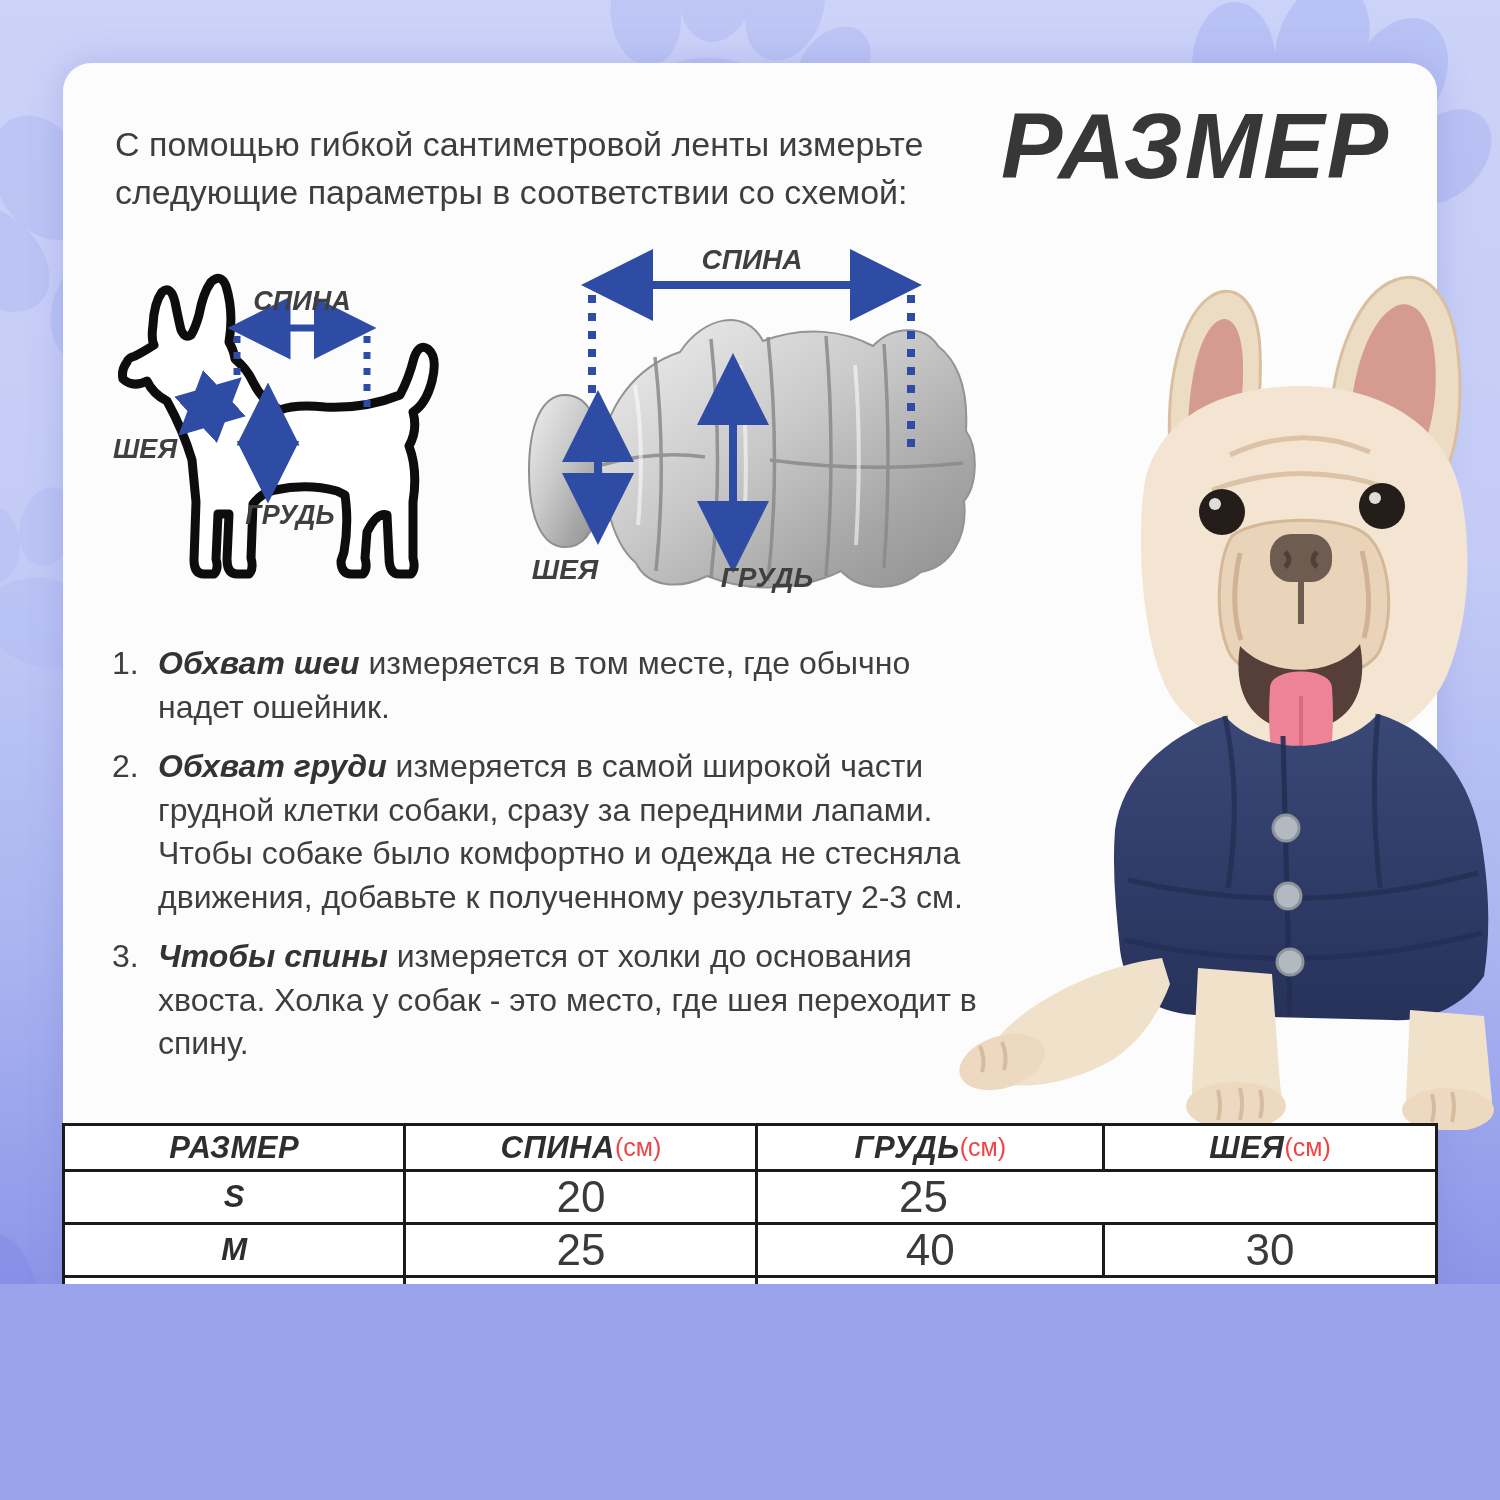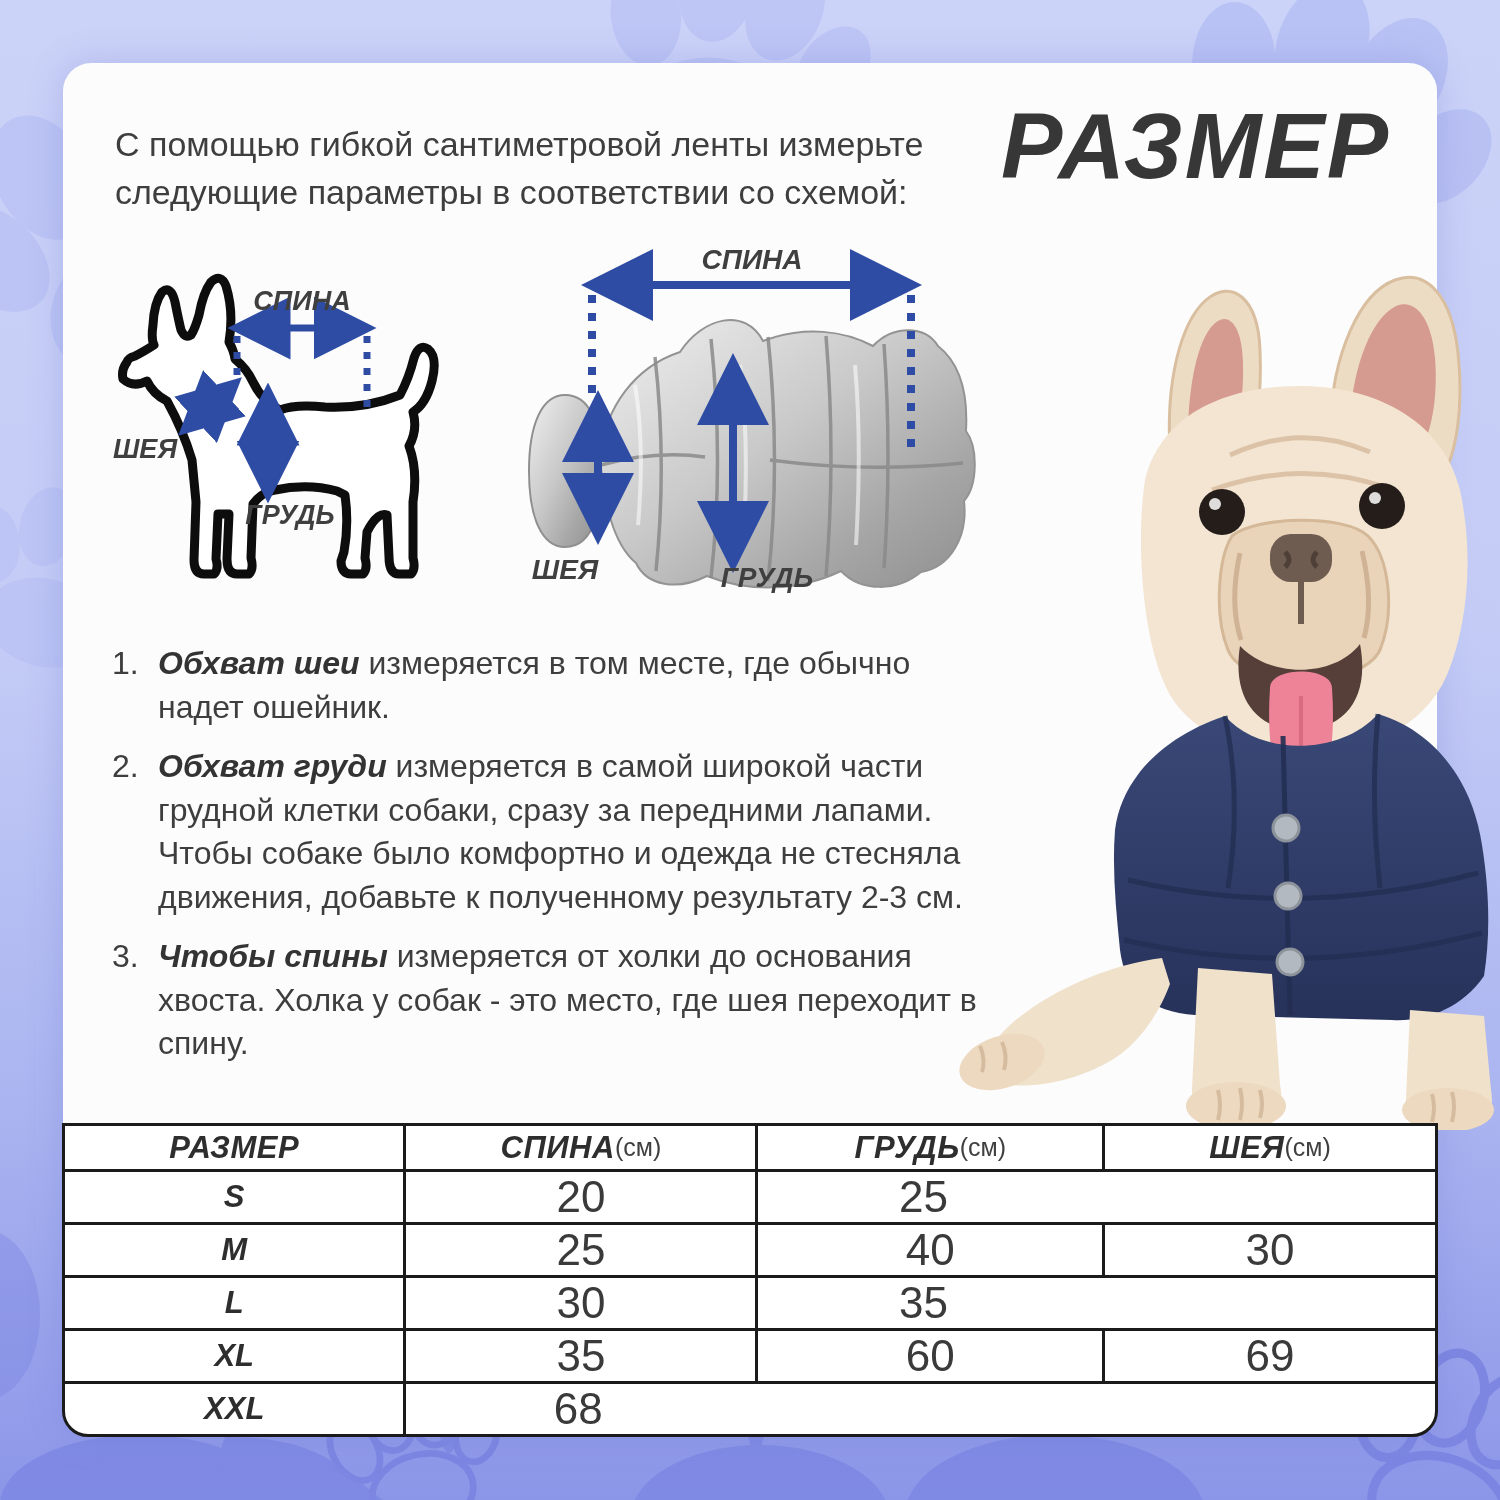--- a/index.html
+++ b/index.html
@@ -1,16 +1,16 @@
 <!DOCTYPE html>
 <html><head>
 <meta charset="utf-8">
 <style>
   html,body{margin:0;padding:0;background:#9aa3ec;}
-  .stage{position:relative;width:1500px;height:1500px;overflow:hidden;
+  .stage{position:relative;width:1500px;height:1284px;overflow:hidden;
          font-family:"Liberation Sans",sans-serif;color:#3d3d3d;
          background:linear-gradient(180deg,#ccd3f8 0%,#c4ccf6 42%,#aab4f0 74%,#8c96e8 100%);}
   .bg-svg{position:absolute;left:0;top:0;width:1500px;height:1500px;}
   .card{position:absolute;left:63px;top:63px;width:1374px;height:1374px;
         background:#fcfcfd;border-radius:28px;box-shadow:0 0 34px rgba(110,120,210,.30);}
   .intro{position:absolute;left:115px;top:120px;width:880px;
          font-size:34px;line-height:1.42;color:#3e3e3e;}
   .heading{position:absolute;right:110px;top:100px;text-align:right;color:#373737;}
   .heading .h-top{font-size:45px;font-weight:700;font-style:italic;letter-spacing:1px;line-height:1.15;}
   .heading .h-main{font-size:92px;font-weight:700;font-style:italic;letter-spacing:2px;line-height:1.02;}
@@ -24,21 +24,21 @@
   .size-table{position:absolute;left:62px;top:1123px;width:1376px;height:314px;
               background:#fff;border:3px solid #1b1b1b;border-radius:0 0 26px 26px;
               display:flex;flex-direction:column;overflow:hidden;box-sizing:border-box;}
   .trow{flex:1;display:flex;border-top:3px solid #1b1b1b;}
   .trow:first-child{border-top:none;}
   .tcell{display:flex;align-items:center;justify-content:center;
          border-left:3px solid #1b1b1b;box-sizing:border-box;}
   .tcell:first-child{border-left:none;}
   .c0{width:24.7%;} .c1{width:25.7%;} .c2{width:25.3%;} .c3{width:24.3%;}
   .th-label{font-size:31px;font-weight:700;font-style:italic;color:#2e2e2e;letter-spacing:.5px;}
-  .th-unit{font-size:25px;font-weight:400;color:#404040;}
+  .th-unit{font-size:25px;font-weight:400;color:#ef4444;}
   .size-label{font-size:31px;font-weight:700;font-style:italic;color:#2e2e2e;}
   .num-val{font-size:44px;color:#3a3a3a;}
   .diag-label{font-family:"Liberation Sans",sans-serif;font-weight:700;font-style:italic;fill:#3f3f3f;}
 </style>
 </head>
 <body>
 
 <div class="stage">
 
   <svg class="bg-svg" viewBox="0 0 1500 1500">

